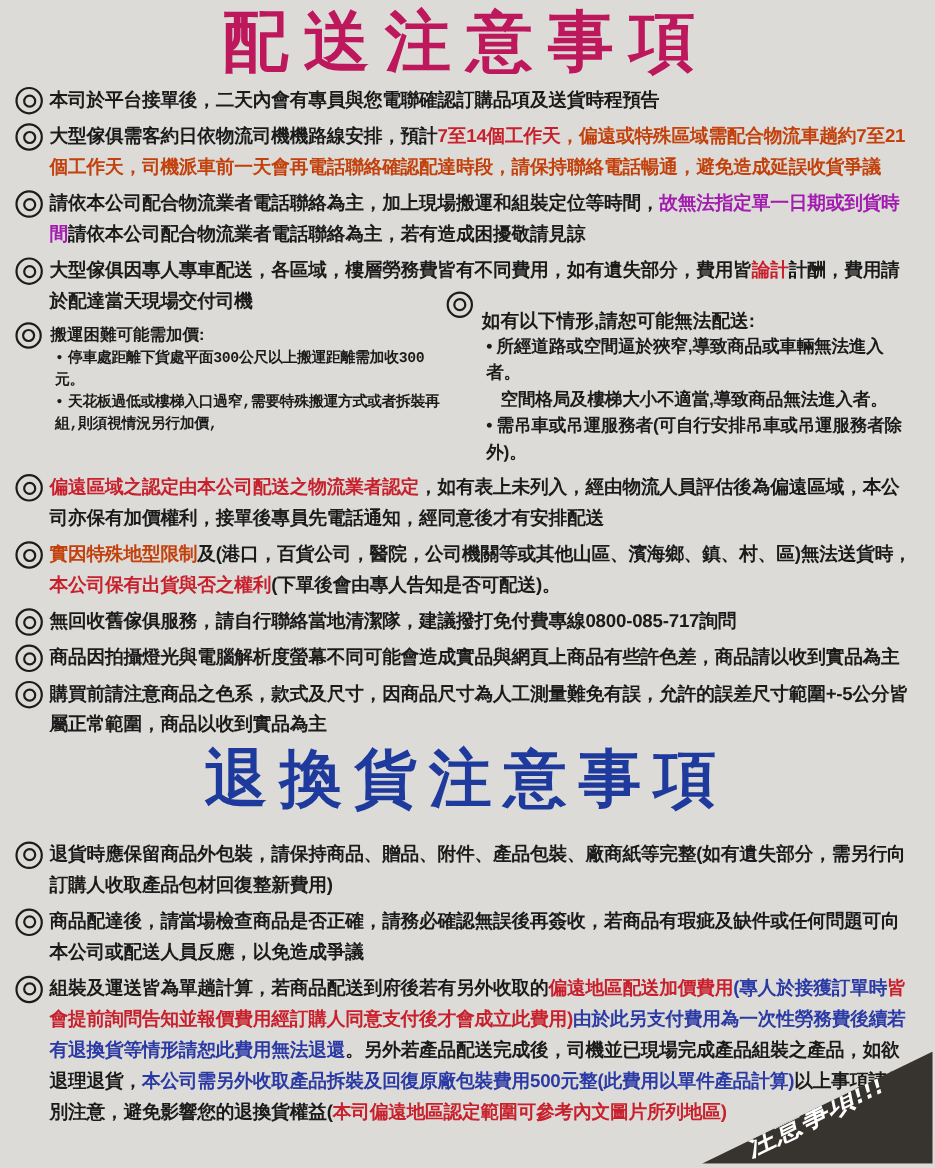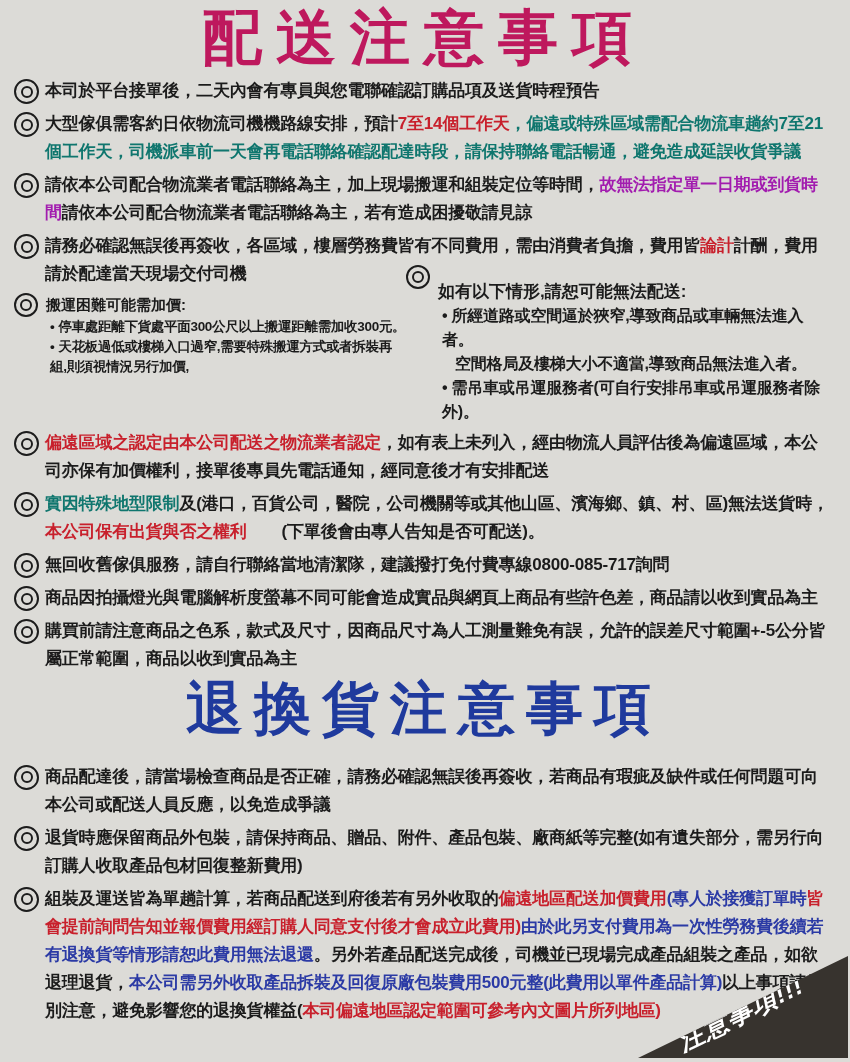--- a/index.html
+++ b/index.html
@@ -25,21 +25,21 @@
   
   .boxes-row{display:flex;margin:0 0 5px 0;align-items:flex-start;}
   .handling-box{flex:0 0 392px;}
   .unable-box{flex:1;margin-top:-28px;}
   .box-head{display:flex;gap:8px;align-items:flex-start;}
   .box-head .dbl-circle{width:24px;height:24px;margin-top:0;}
   .handling-box .box-title{font-size:15px;font-weight:800;line-height:20px;margin-top:2px;}
   .unable-box .box-title{font-size:17px;font-weight:800;line-height:24px;margin-top:15px;}
   .box-bullets{padding-left:36px;}
   .box-line{font-weight:700;display:block;}
-  .handling-box .box-line{font-size:13.5px;line-height:20px;letter-spacing:-0.3px;}
+  .handling-box .box-line{font-size:13.5px;line-height:20px;letter-spacing:-0.3px;font-family:Liberation Mono, monospace;}
   .unable-box .box-line{font-size:16px;line-height:24px;letter-spacing:-0.2px;}
   .box-line .dot{margin-right:4px;}
   .box-line.no-dot{padding-left:13px;}
   
   .corner-ribbon{
     position:absolute;right:2px;bottom:4px;width:210px;height:102px;
     clip-path:polygon(100% 0,100% 100%,0 100%);
   }
   .ribbon-label{
     position:absolute;left:34px;top:40px;
@@ -58,33 +58,33 @@
       <div class="notice-item">
         <span class="dbl-circle">
           <span class="dbl-inner"></span>
         </span>
         <p class="notice-text"><span style="color: rgb(27, 27, 27);">本司於平台接單後，二天內會有專員與您電聯確認訂購品項及送貨時程預告</span></p>
       </div>
       <div class="notice-item">
         <span class="dbl-circle">
           <span class="dbl-inner"></span>
         </span>
-        <p class="notice-text"><span style="color: rgb(27, 27, 27);">大型傢俱需客約日依物流司機機路線安排，預計</span><span style="color: rgb(200, 32, 44);">7至14個工作天</span><span style="color: #0f766e;">，偏遠或特殊區域需配合物流車趟約7至21個工作天，司機派車前一天會再電話聯絡確認配達時段，請保持聯絡電話暢通，避免造成延誤收貨爭議</span></p>
+        <p class="notice-text"><span style="color: rgb(27, 27, 27);">大型傢俱需客約日依物流司機機路線安排，預計</span><span style="color: rgb(200, 32, 44);">7至14個工作天</span><span style="color: #c2410c;">，偏遠或特殊區域需配合物流車趟約7至21個工作天，司機派車前一天會再電話聯絡確認配達時段，請保持聯絡電話暢通，避免造成延誤收貨爭議</span></p>
       </div>
       <div class="notice-item">
         <span class="dbl-circle">
           <span class="dbl-inner"></span>
         </span>
         <p class="notice-text"><span style="color: rgb(27, 27, 27);">請依本公司配合物流業者電話聯絡為主，加上現場搬運和組裝定位等時間，</span><span style="color: #a21caf;">故無法指定單一日期或到貨時間</span><span style="color: rgb(27, 27, 27);">請依本公司配合物流業者電話聯絡為主，若有造成困擾敬請見諒</span></p>
       </div>
       <div class="notice-item">
         <span class="dbl-circle">
           <span class="dbl-inner"></span>
         </span>
-        <p class="notice-text"><span style="color: rgb(27, 27, 27);">請務必確認無誤後再簽收，各區域，樓層勞務費皆有不同費用，需由消費者負擔，費用皆</span><span style="color: rgb(200, 32, 44);">論計</span><span style="color: rgb(27, 27, 27);">計酬，費用請於配達當天現場交付司機</span></p>
+        <p class="notice-text"><span style="color: rgb(27, 27, 27);">大型傢俱因專人專車配送，各區域，樓層勞務費皆有不同費用，如有遺失部分，費用皆</span><span style="color: rgb(200, 32, 44);">論計</span><span style="color: rgb(27, 27, 27);">計酬，費用請於配達當天現場交付司機</span></p>
       </div>
     </div>
 
   <div class="boxes-row">
     <div class="handling-box">
       <div class="box-head">
         <span class="dbl-circle">
             <span class="dbl-inner"></span>
           </span>
         <span class="box-title">搬運困難可能需加價:</span>
@@ -113,21 +113,21 @@
       <div class="notice-item">
         <span class="dbl-circle">
           <span class="dbl-inner"></span>
         </span>
         <p class="notice-text"><span style="color: rgb(200, 32, 44);">偏遠區域之認定由本公司配送之物流業者認定</span><span style="color: rgb(27, 27, 27);">，如有表上未列入，經由物流人員評估後為偏遠區域，本公司亦保有加價權利，接單後專員先電話通知，經同意後才有安排配送</span></p>
       </div>
       <div class="notice-item">
         <span class="dbl-circle">
           <span class="dbl-inner"></span>
         </span>
-        <p class="notice-text"><span style="color: #0f766e; text-align: center;">實因特殊地型限制</span><span style="color: rgb(27, 27, 27);">及(港口，百貨公司，醫院，公司機關等或其他山區、濱海鄉、鎮、村、區)無法送貨時，</span><span style="color: rgb(200, 32, 44);">本公司保有出貨與否之權利</span><span style="color: rgb(27, 27, 27); padding-left: 35px;">(下單後會由專人告知是否可配送)。</span></p>
+        <p class="notice-text"><span style="color: #c2410c; text-align: center;">實因特殊地型限制</span><span style="color: rgb(27, 27, 27);">及(港口，百貨公司，醫院，公司機關等或其他山區、濱海鄉、鎮、村、區)無法送貨時，</span><span style="color: rgb(200, 32, 44);">本公司保有出貨與否之權利</span><span style="color: rgb(27, 27, 27);">(下單後會由專人告知是否可配送)。</span></p>
       </div>
       <div class="notice-item">
         <span class="dbl-circle">
           <span class="dbl-inner"></span>
         </span>
         <p class="notice-text"><span style="color: rgb(27, 27, 27);">無回收舊傢俱服務，請自行聯絡當地清潔隊，建議撥打免付費專線0800-085-717詢問</span></p>
       </div>
       <div class="notice-item">
         <span class="dbl-circle">
           <span class="dbl-inner"></span>
@@ -142,27 +142,27 @@
       </div>
     </div>
 
   <h1 class="big-title second" style="color: rgb(31, 58, 157);">退換貨注意事項</h1>
 
   <div>
       <div class="notice-item">
         <span class="dbl-circle">
           <span class="dbl-inner"></span>
         </span>
-        <p class="notice-text"><span style="color: rgb(27, 27, 27);">商品配達後，請當場檢查商品是否正確，請務必確認無誤後再簽收，若商品有瑕疵及缺件或任何問題可向本公司或配送人員反應，以免造成爭議</span></p>
+        <p class="notice-text"><span style="color: rgb(27, 27, 27);">退貨時應保留商品外包裝，請保持商品、贈品、附件、產品包裝、廠商紙等完整(如有遺失部分，需另行向訂購人收取產品包材回復整新費用)</span></p>
       </div>
       <div class="notice-item">
         <span class="dbl-circle">
           <span class="dbl-inner"></span>
         </span>
-        <p class="notice-text"><span style="color: rgb(27, 27, 27);">退貨時應保留商品外包裝，請保持商品、贈品、附件、產品包裝、廠商紙等完整(如有遺失部分，需另行向訂購人收取產品包材回復整新費用)</span></p>
+        <p class="notice-text"><span style="color: rgb(27, 27, 27);">商品配達後，請當場檢查商品是否正確，請務必確認無誤後再簽收，若商品有瑕疵及缺件或任何問題可向本公司或配送人員反應，以免造成爭議</span></p>
       </div>
       <div class="notice-item">
         <span class="dbl-circle">
           <span class="dbl-inner"></span>
         </span>
         <p class="notice-text"><span style="color: rgb(27, 27, 27);">組裝及運送皆為單趟計算，若商品配送到府後若有另外收取的</span><span style="color: rgb(200, 32, 44);">偏遠地區配送加價費用</span><span style="color: rgb(43, 58, 165);">(專人於接獲訂單時</span><span style="color: rgb(200, 32, 44);">皆會提前詢問告知並報價費用經訂購人同意支付後才會成立此費用)</span><span style="color: rgb(43, 58, 165);">由於此另支付費用為一次性勞務費後續若有退換貨等情形請恕此費用無法退還</span><span style="color: rgb(27, 27, 27);">。另外若產品配送完成後，司機並已現場完成產品組裝之產品，如欲退理退貨，</span><span style="color: rgb(43, 58, 165);">本公司需另外收取產品拆裝及回復原廠包裝費用500元整(此費用以單件產品計算)</span><span style="color: rgb(27, 27, 27);">以上事項請特別注意，避免影響您的退換貨權益(</span><span style="color: rgb(200, 32, 44);">本司偏遠地區認定範圍可參考內文圖片所列地區)</span></p>
       </div>
       <div class="notice-item">
         <p class="notice-text"></p>
       </div>

